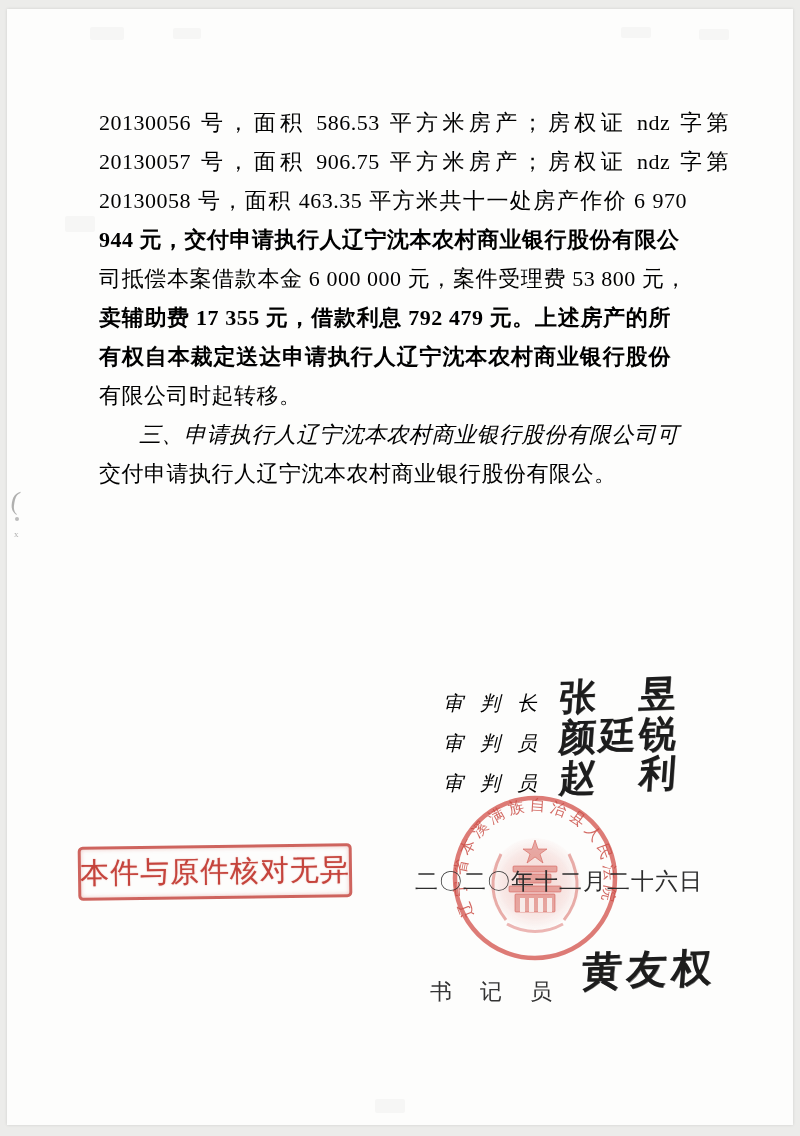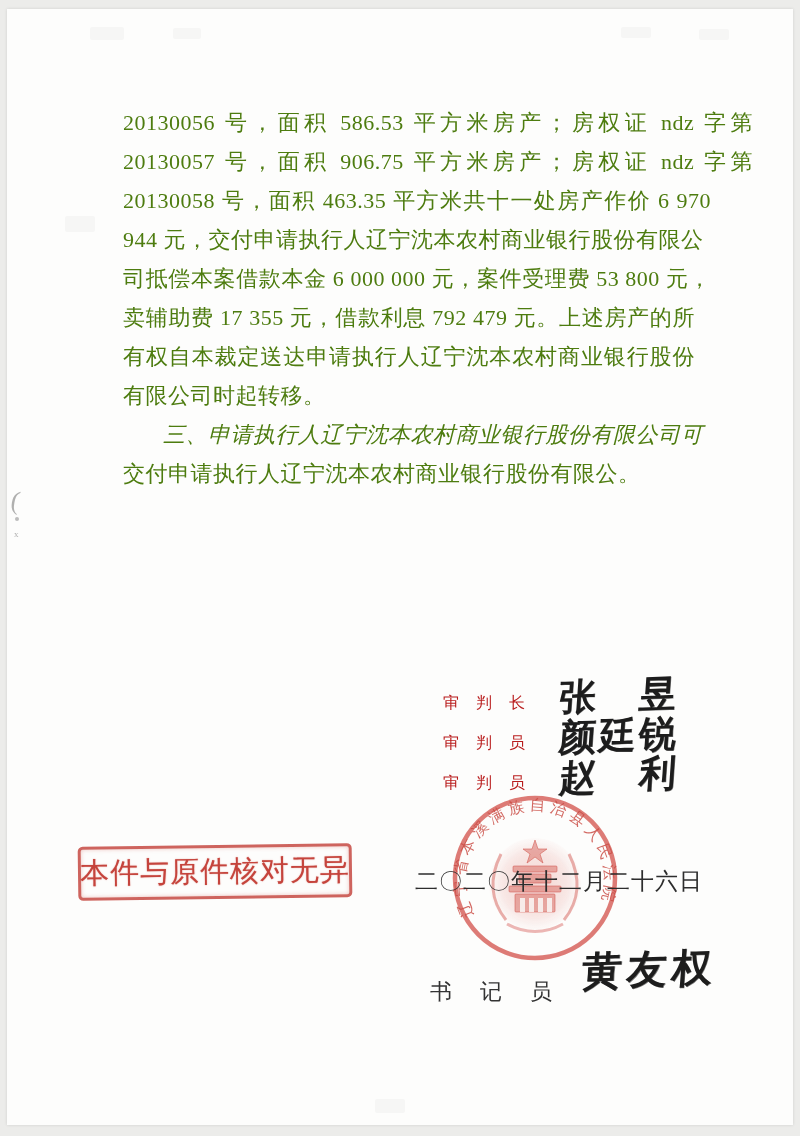--- a/index.html
+++ b/index.html
@@ -7,36 +7,36 @@
     width:800px;height:1136px;position:relative;overflow:hidden;
     background:#ececea;
     font-family:"Liberation Serif","DejaVu Serif",serif;
   }
   .page{
     position:absolute;left:7px;top:9px;width:786px;height:1116px;
     background:#fdfdfc;
     box-shadow:0 0 3px rgba(0,0,0,0.12);
   }
   
-  .body-text{position:absolute;left:116px;top:94px;color:#4d7c0f;}
+  .body-text{position:absolute;left:92px;top:94px;color:#000000;}
   .bline{
     font-size:22px;line-height:39px;height:39px;white-space:nowrap;
     letter-spacing:0.5px;
     text-align:justify;text-align-last:justify;text-justify:inter-ideograph;
   }
   .bline.w630{width:630px;}
   .bline.w588{width:588px;}
-  .bline.w572{width:572px;}
+  .bline.w572{width:572px;font-weight:bold;}
   .bline.indent{width:532px;padding-left:40px;font-style:italic;}
   .bline.plain{text-align:right;text-align-last:left;width:auto;}
   
   .sig-row{position:absolute;left:436px;white-space:nowrap;color:#222;}
   .sig-label{
-    display:inline-block;width:112px;font-size:16px;letter-spacing:17px;
-    color:#b91c1c;vertical-align:middle;
+    display:inline-block;width:112px;font-size:20px;letter-spacing:17px;
+    color:#000000;vertical-align:middle;font-style:italic;
   }
   .hand{
     display:inline-block;font-size:37px;font-weight:700;color:#1d1d1d;
     transform:rotate(-2deg) skewX(-6deg);
     position:relative;top:-7px;vertical-align:middle;
     text-shadow:0.6px 0.4px 0.5px rgba(20,20,20,0.55);
     letter-spacing:3px;
   }
   #sig1{top:669px;}
   #sig2{top:709px;}

